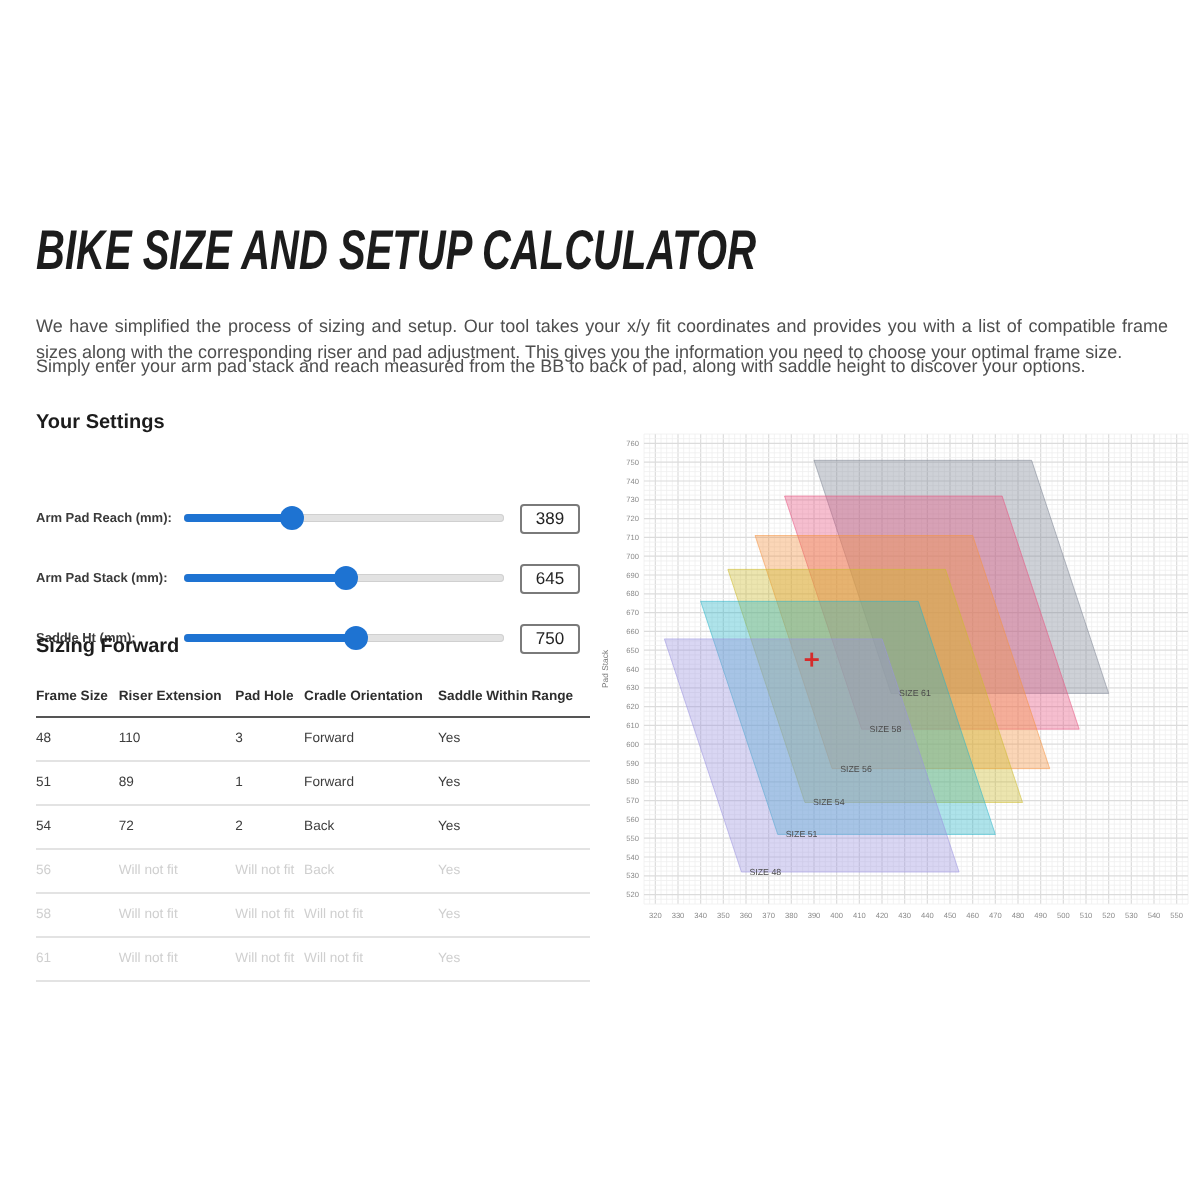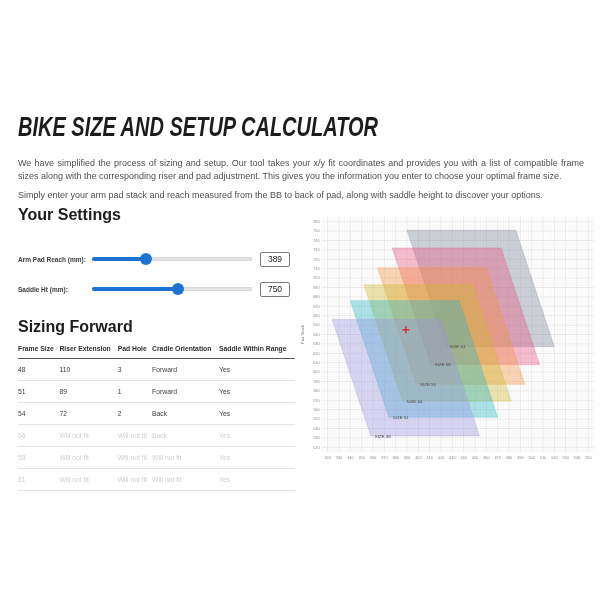--- a/index.html
+++ b/index.html
@@ -8,24 +8,24 @@
 
   
   #title{position:absolute;left:18px;top:110px;font-size:25px;font-weight:bold;
          font-style:italic;color:#1c1c1c;white-space:nowrap;
          transform:scale(0.80,1.12);transform-origin:left top;letter-spacing:0px;}
 
   
   .intro{position:absolute;left:18px;width:566px;font-size:9px;line-height:1.45;
          color:#4f4f4f;text-align:justify;}
   #intro1{top:148px;}
-  #intro2{top:180px;}
-
-  
-  .section-heading{position:absolute;left:18px;font-size:16px;font-weight:bold;color:#1c1c1c;}
+  #intro2{top:168px;}
+
+  
+  .section-heading{position:absolute;left:18px;font-size:10px;font-weight:bold;color:#1c1c1c;}
   #settings-heading{top:206px;}
   #results-heading{top:318px;}
 
   
   #sliders{position:absolute;left:18px;top:244px;width:272px;}
   .slider-row{position:relative;height:30px;display:flex;align-items:center;}
   .slider-label{width:74px;font-size:6.5px;font-weight:bold;color:#3a3a3a;flex:none;}
   .slider-track{position:relative;flex:1;height:4px;background:#e2e2e2;border-radius:2px;
                 box-shadow:inset 0 0 0 0.5px #d0d0d0;}
   .slider-fill{position:absolute;left:0;top:0;height:100%;border-radius:2px;}
@@ -47,33 +47,41 @@
   #chart-wrap{position:absolute;left:298px;top:212px;width:302px;height:262px;}
   svg text{font-family:"Liberation Sans",sans-serif;}
 </style>
 </head>
 <body>
 
 <div id="page">
 
   <div id="title">BIKE SIZE AND SETUP CALCULATOR</div>
 
-  <p id="intro1" class="intro">We have simplified the process of sizing and setup. Our tool takes your x/y fit coordinates and provides you with a list of compatible frame sizes along with the corresponding riser and pad adjustment. This gives you the information you enter to choose your optimal frame size.</p>
+  <p id="intro1" class="intro">We have simplified the process of sizing and setup. Our tool takes your x/y fit coordinates and provides you with a list of compatible frame sizes along with the corresponding riser and pad adjustment. This gives you the information you need to choose your optimal frame size.</p>
   <p id="intro2" class="intro">Simply enter your arm pad stack and reach measured from the BB to back of pad, along with saddle height to discover your options.</p>
 
   <div id="settings-heading" class="section-heading">Your Settings</div>
 
   <div id="sliders">
     <div class="slider-row">
       <span class="slider-label">Arm Pad Reach (mm):</span>
       <div class="slider-track">
         <div class="slider-fill" style="width: 33.7%; background: rgb(30, 115, 210);"></div>
         <div class="slider-handle" style="left: 33.7%; background: rgb(30, 115, 210);"></div>
       </div>
       <input class="slider-value" value="389" style="">
+    </div>
+    <div class="slider-row">
+      <span class="slider-label">Arm Pad Stack (mm):</span>
+      <div class="slider-track">
+        <div class="slider-fill" style="width: 50.8%; background: rgb(30, 115, 210);"></div>
+        <div class="slider-handle" style="left: 50.8%; background: rgb(30, 115, 210);"></div>
+      </div>
+      <input class="slider-value" value="645" style="">
     </div>
     <div class="slider-row">
       <span class="slider-label">Saddle Ht (mm):</span>
       <div class="slider-track">
         <div class="slider-fill" style="width: 53.7%; background: rgb(30, 115, 210);"></div>
         <div class="slider-handle" style="left: 53.7%; background: rgb(30, 115, 210);"></div>
       </div>
       <input class="slider-value" value="750" style="">
     </div>
   </div>

